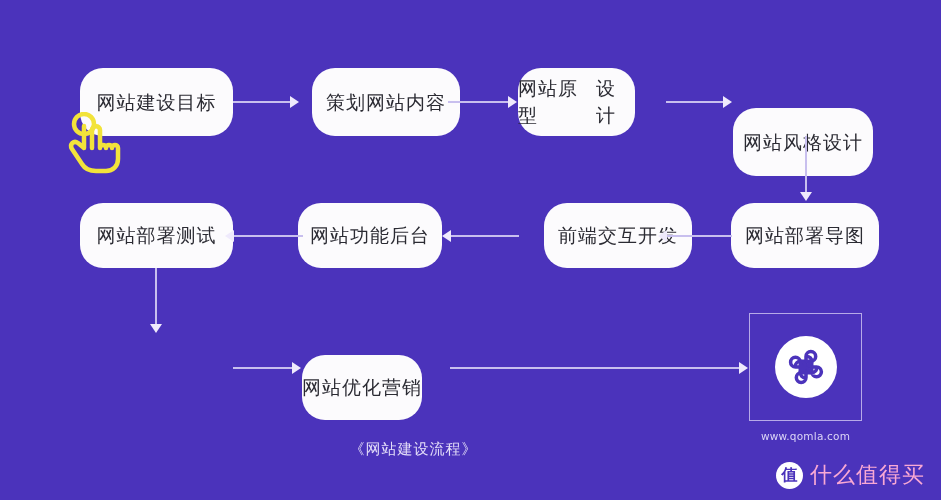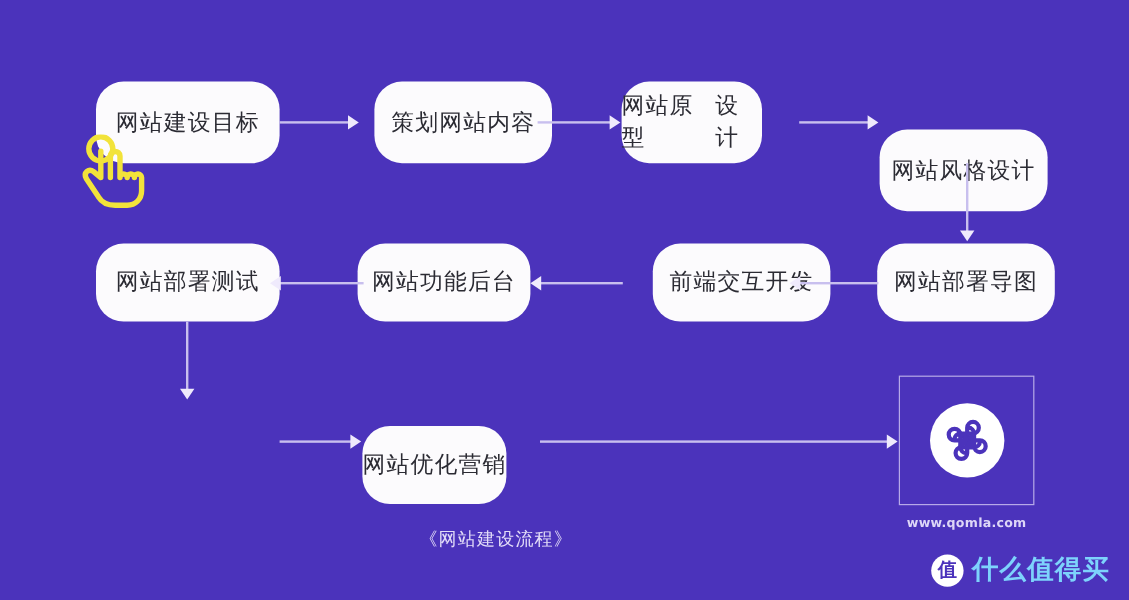--- a/index.html
+++ b/index.html
@@ -91,21 +91,20 @@
   }
   #logo-url {
     position: absolute;
     left: 749px;
     top: 430px;
     width: 113px;
     text-align: center;
     color: #ddd6f7;
     font-size: 10.5px;
     letter-spacing: 0.2px;
-    font-weight: bold;
   }
 
   
   #caption {
     position: absolute;
     left: 0;
     top: 440px;
     width: 827px;
     text-align: center;
     color: #e2dcf8;
@@ -137,23 +136,23 @@
     border-radius: 50%;
     background: #ffffff;
     color: #4b33bb;
     font-size: 16px;
     display: flex;
     align-items: center;
     justify-content: center;
     font-weight: 700;
   }
   #wm-text {
-    color: #7dd3fc;
+    color: #f9a8d4;
     font-size: 22px;
-    font-weight: 700;
+    font-weight: 400;
     letter-spacing: 1px;
   }
 </style>
 </head>
 <body>
 
 <div id="canvas">
 
   <div class="node" style="left:80px;  top:68px;  width:153px; height:68px;">
     <span>网站建设</span>

